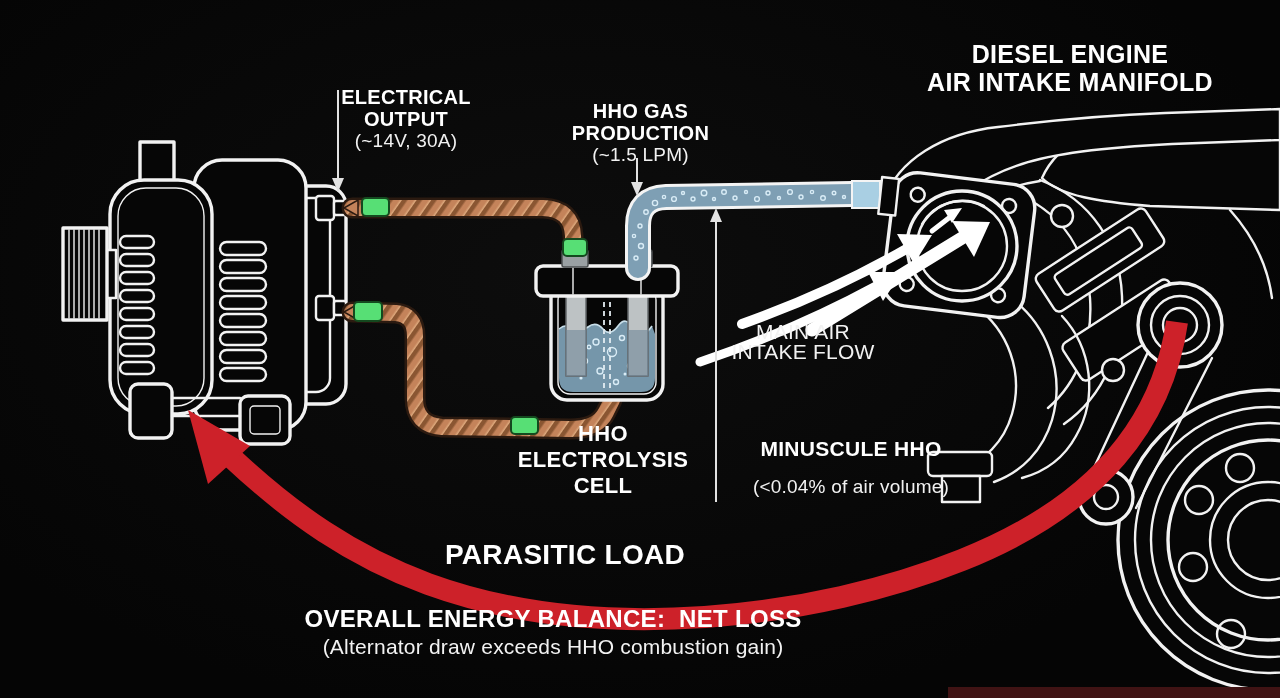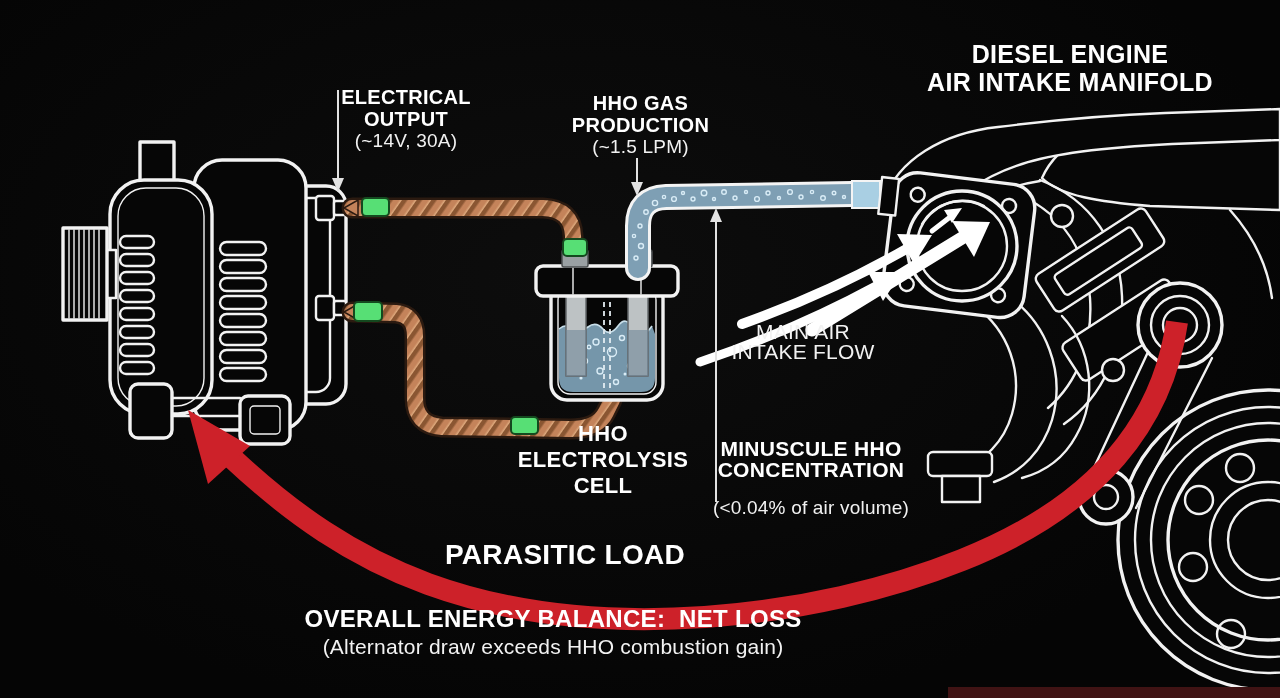--- a/index.html
+++ b/index.html
@@ -294,39 +294,38 @@
   <rect class="strip" x="948" y="687" width="332" height="11"></rect>
 </svg>
 
 
 <div class="lbl" style="left:336px;top:86px;width:140px;">
   <div class="b" style="font-size:20px;">ELECTRICAL</div>
   <div class="b" style="font-size:20px;">OUTPUT</div>
   <div class="r" style="font-size:19px;margin-top:1px;">(~14V, 30A)</div>
 </div>
 
-<div class="lbl" style="left:563px;top:92px;width:155px;">
+<div class="lbl" style="left:563px;top:100px;width:155px;">
   <div class="b" style="font-size:20px;">HHO GAS</div>
   <div class="b" style="font-size:20px;">PRODUCTION</div>
   <div class="r" style="font-size:19px;margin-top:1px;">(~1.5 LPM)</div>
 </div>
 
 <div class="lbl b" style="left:890px;top:40px;width:360px;font-size:25px;line-height:28px;">
   <div>DIESEL ENGINE</div>
   <div>AIR INTAKE MANIFOLD</div>
 </div>
 
 <div class="lbl r" style="left:722px;top:322px;width:162px;font-size:21px;line-height:20px;">
   <div>MAIN AIR</div>
   <div>INTAKE FLOW</div>
 </div>
 
-<div class="lbl" style="left:688px;top:438px;width:246px;">
+<div class="lbl" style="left:728px;top:438px;width:246px;">
   <div class="b" style="font-size:21px;line-height:21px;">MINUSCULE HHO</div>
-  <div class="b" style="font-size:21px;line-height:21px;">CONCENTRATION</div>
   <div class="r" style="font-size:19px;margin-top:18px;">(&lt;0.04% of air volume)</div>
 </div>
 
 <div class="lbl b" style="left:495px;top:421px;width:216px;font-size:22px;line-height:26px;">
   <div>HHO</div>
   <div>ELECTROLYSIS</div>
   <div>CELL</div>
 </div>
 
 <div class="lbl b" style="left:400px;top:540px;width:330px;font-size:28px;">PARASITIC LOAD</div>

